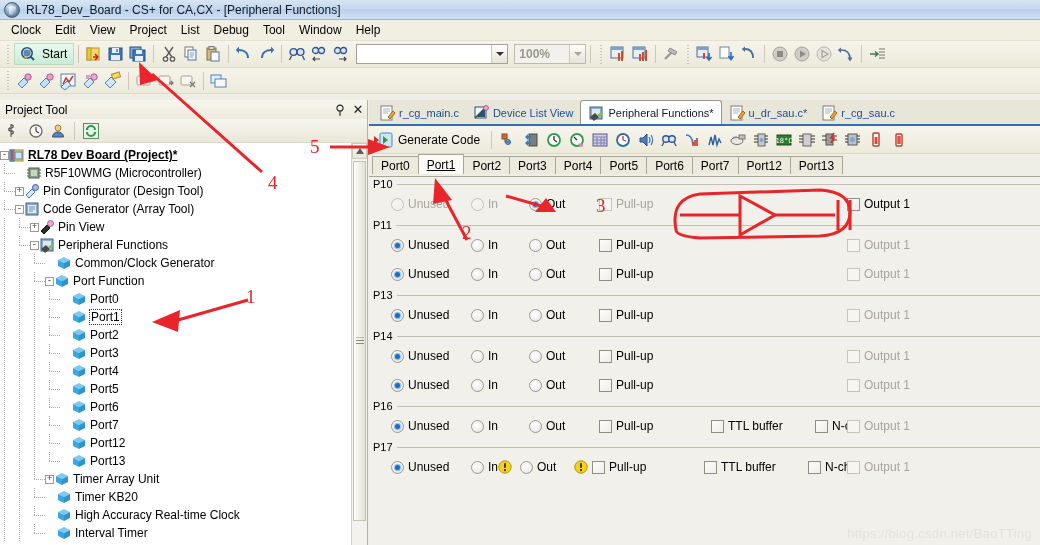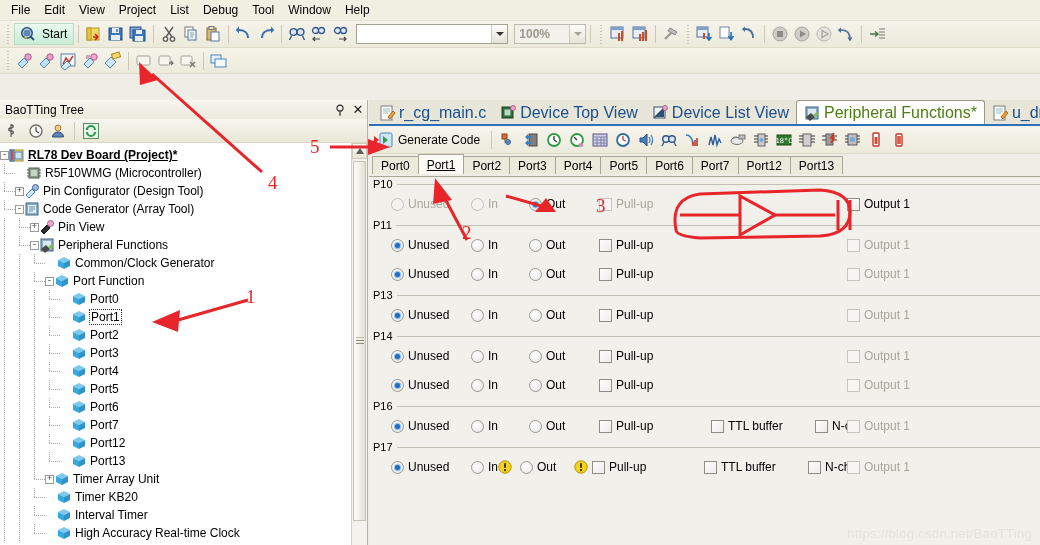--- a/index.html
+++ b/index.html
@@ -144,26 +144,26 @@
   }
 
   
   .right-panel { position:absolute; left:369px; top:100px; right:0; bottom:0; background:#efeee6; }
   .doc-tabs {
     height:26px; display:flex; align-items:flex-end; gap:0; padding-left:3px;
     background:#e8e6d8; border-bottom:2px solid #2e6fba; overflow:hidden;
   }
   .doc-tab {
     display:flex; align-items:center; gap:4px; height:22px; padding:0 7px;
-    font-size:16px; color:#1a4f91; white-space:nowrap;
+    font-size:11px; color:#1a4f91; white-space:nowrap;
     background:#e8e6d8;
   }
   .doc-tab.active {
     background:#fff; height:24px; border:1px solid #9a9787; border-bottom:none;
-    border-radius:3px 3px 0 0; color:#4d7c0f;
+    border-radius:3px 3px 0 0; color:#0f172a;
   }
   .gen-tb {
     height:28px; display:flex; align-items:center; gap:1px; padding-left:4px;
     background: linear-gradient(to bottom,#f7f5ec,#eceadb);
     border-bottom:1px solid #dcd9c9;
   }
   .gen-code-btn { display:flex; align-items:center; gap:4px; padding:0 6px 0 2px; height:22px; font-size:12px; }
 
   .port-tabs { height:20px; display:flex; align-items:flex-end; padding-left:3px; background:#efeee6; }
   .ptab {
@@ -228,23 +228,27 @@
 
   
   .annot { position:absolute; left:0; top:0; width:1040px; height:545px; pointer-events:none; }
   .anum { position:absolute; color:#e8252a; font-size:19px; font-family:"Liberation Serif", serif; }
 </style>
 </head>
 <body>
 
 <div id="app">
 
+  <div class="titlebar">
+    <div class="app-icon"></div>
+    <div class="title-text">RL78_Dev_Board - CS+ for CA,CX - [Peripheral Functions]</div>
+  </div>
 
   <div class="menubar">
-    <div class="menu-item">File</div>
+    <div class="menu-item">Clock</div>
     <div class="menu-item">Edit</div>
     <div class="menu-item">View</div>
     <div class="menu-item">Project</div>
     <div class="menu-item">List</div>
     <div class="menu-item">Debug</div>
     <div class="menu-item">Tool</div>
     <div class="menu-item">Window</div>
     <div class="menu-item">Help</div>
   </div>
 
@@ -510,21 +514,21 @@
     <div class="tb-btn">
       <svg width="20" height="20" viewBox="0 0 20 20">
         <rect x="2" y="4" width="10" height="8" fill="#e3effa" stroke="#4d85b5"></rect>
         <rect x="6" y="8" width="11" height="8" fill="#f5faff" stroke="#4d85b5"></rect>
       </svg>
     </div>
   </div>
 
   <div class="left-panel">
     <div class="panel-head">
-      <div class="ttl">BaoTTing Tree</div>
+      <div class="ttl">Project Tool</div>
       <div class="pin">⚲</div>
       <div class="cls">✕</div>
     </div>
 
     <div class="panel-tb">
       <div class="tb-btn">
         <svg width="16" height="16" viewBox="0 0 16 16">
           <path d="M5 2 c3 0 3 3 0 3 c-3 0 -3 3 0 3 c3 0 3 3 0 3" stroke="#555" stroke-width="1.3" fill="none"></path>
           <path d="M5 1 v13" stroke="#555" stroke-width="1.1"></path>
         </svg>
@@ -796,33 +800,33 @@
         <div class="tnode">
           <span class="dots"></span>
           <span class="dots"></span>
           <span class="dots elbow"></span>
           <span class="spacer" style="width: 11px;"></span>
           <span class="ico"><svg width="16" height="16" viewBox="0 0 16 16">
               <path d="M8 2 L14 5 L8 8 L2 5z" fill="#7fc8ef"></path>
               <path d="M2 5 L8 8 L8 14 L2 11z" fill="#39a8e0"></path>
               <path d="M14 5 L8 8 L8 14 L14 11z" fill="#2f94cc"></path>
             </svg></span>
+          <span class="lbl">High Accuracy Real-time Clock</span>
+        </div>
+        <div class="tnode">
+          <span class="dots"></span>
+          <span class="dots"></span>
+          <span class="dots elbow"></span>
+          <span class="spacer" style="width: 11px;"></span>
+          <span class="ico"><svg width="16" height="16" viewBox="0 0 16 16">
+              <path d="M8 2 L14 5 L8 8 L2 5z" fill="#7fc8ef"></path>
+              <path d="M2 5 L8 8 L8 14 L2 11z" fill="#39a8e0"></path>
+              <path d="M14 5 L8 8 L8 14 L14 11z" fill="#2f94cc"></path>
+            </svg></span>
           <span class="lbl">Interval Timer</span>
-        </div>
-        <div class="tnode">
-          <span class="dots"></span>
-          <span class="dots"></span>
-          <span class="dots elbow"></span>
-          <span class="spacer" style="width: 11px;"></span>
-          <span class="ico"><svg width="16" height="16" viewBox="0 0 16 16">
-              <path d="M8 2 L14 5 L8 8 L2 5z" fill="#7fc8ef"></path>
-              <path d="M2 5 L8 8 L8 14 L2 11z" fill="#39a8e0"></path>
-              <path d="M14 5 L8 8 L8 14 L14 11z" fill="#2f94cc"></path>
-            </svg></span>
-          <span class="lbl">High Accuracy Real-time Clock</span>
         </div>
       </div>
 
     <div class="v-scroll">
       <div class="arrow-up">
         <svg width="8" height="6" viewBox="0 0 8 6">
             <path d="M4 0 L8 6 L0 6z" fill="#5d5b54"></path>
           </svg>
       </div>
       <div class="v-thumb">
@@ -834,28 +838,20 @@
   <div class="right-panel">
 
     <div class="doc-tabs" id="doc-tabs">
         <div class="doc-tab">
           <span class="ico"><svg width="16" height="16" viewBox="0 0 16 16">
               <rect x="2" y="1" width="11" height="14" fill="#fff" stroke="#7a7a7a"></rect>
               <path d="M4 4h7M4 6h7M4 8h5" stroke="#9bb" stroke-width="1"></path>
               <path d="M9 12 L14 6 L16 8 L11 14z" fill="#f0a33c" stroke="#a0661c"></path>
             </svg></span>
           <span>r_cg_main.c</span>
-        </div>
-        <div class="doc-tab">
-          <span class="ico"><svg width="16" height="16" viewBox="0 0 16 16">
-              <rect x="2" y="2" width="11" height="11" fill="#2f6b3f" stroke="#1b3f26"></rect>
-              <rect x="4.5" y="4.5" width="6" height="6" fill="#bcd8c3"></rect>
-              <circle cx="13" cy="3" r="2.4" fill="#f0a8d0" stroke="#b0588c"></circle>
-            </svg></span>
-          <span>Device Top View</span>
         </div>
         <div class="doc-tab">
           <span class="ico"><svg width="16" height="16" viewBox="0 0 16 16">
               <rect x="2" y="2" width="11" height="11" fill="#eef4f8" stroke="#37506b"></rect>
               <path d="M2 13 L13 2" stroke="#37506b" stroke-width="1.4"></path>
               <path d="M3 12 L12 3 L12 12z" fill="#2f4f70"></path>
               <circle cx="13" cy="3" r="2.4" fill="#f0a8d0" stroke="#b0588c"></circle>
             </svg></span>
           <span>Device List View</span>
         </div>

